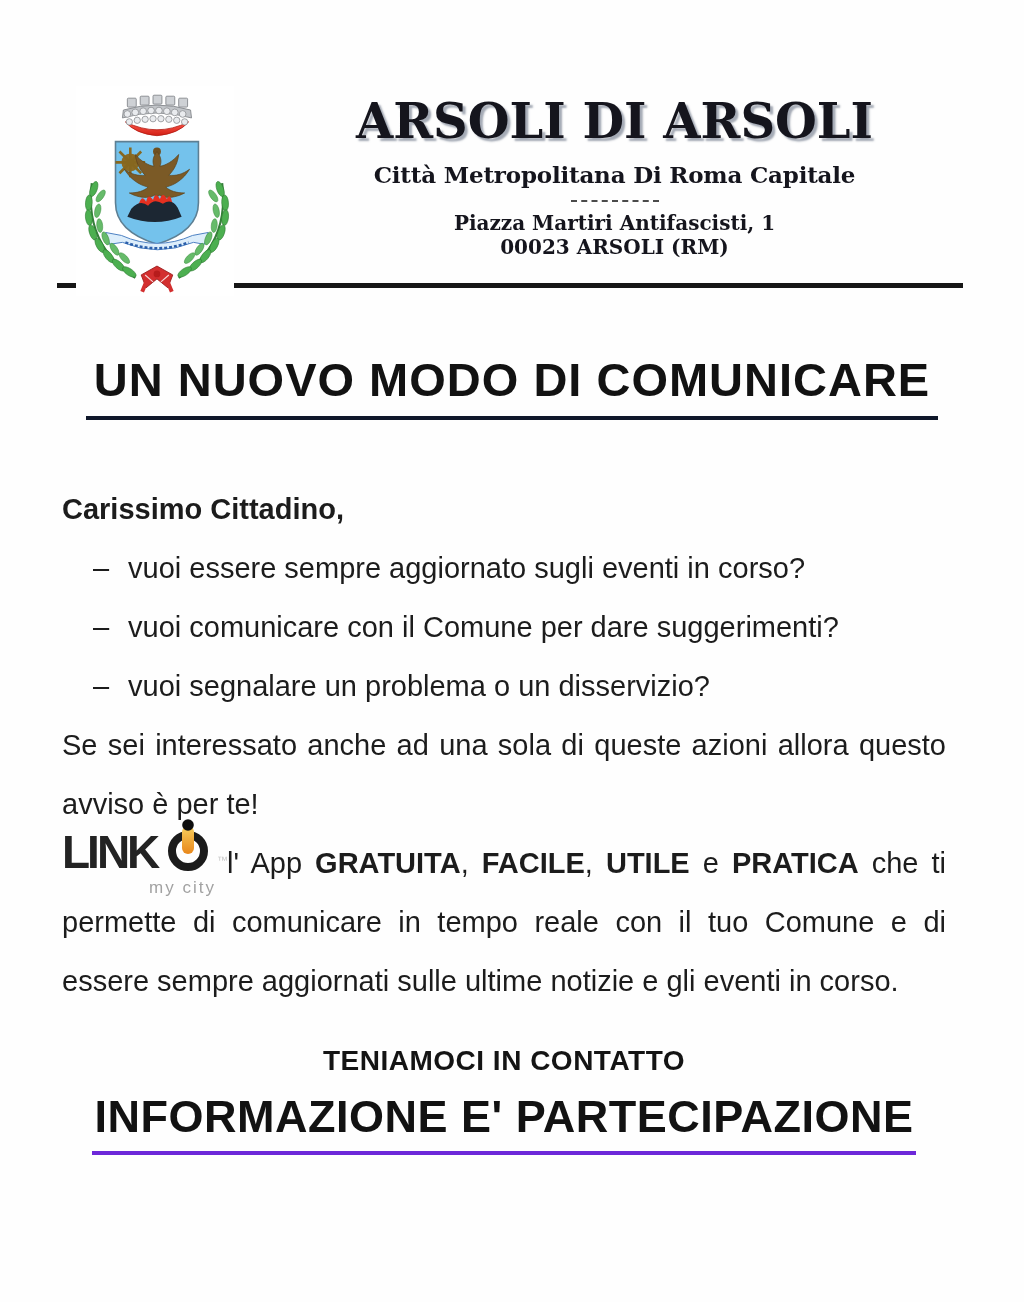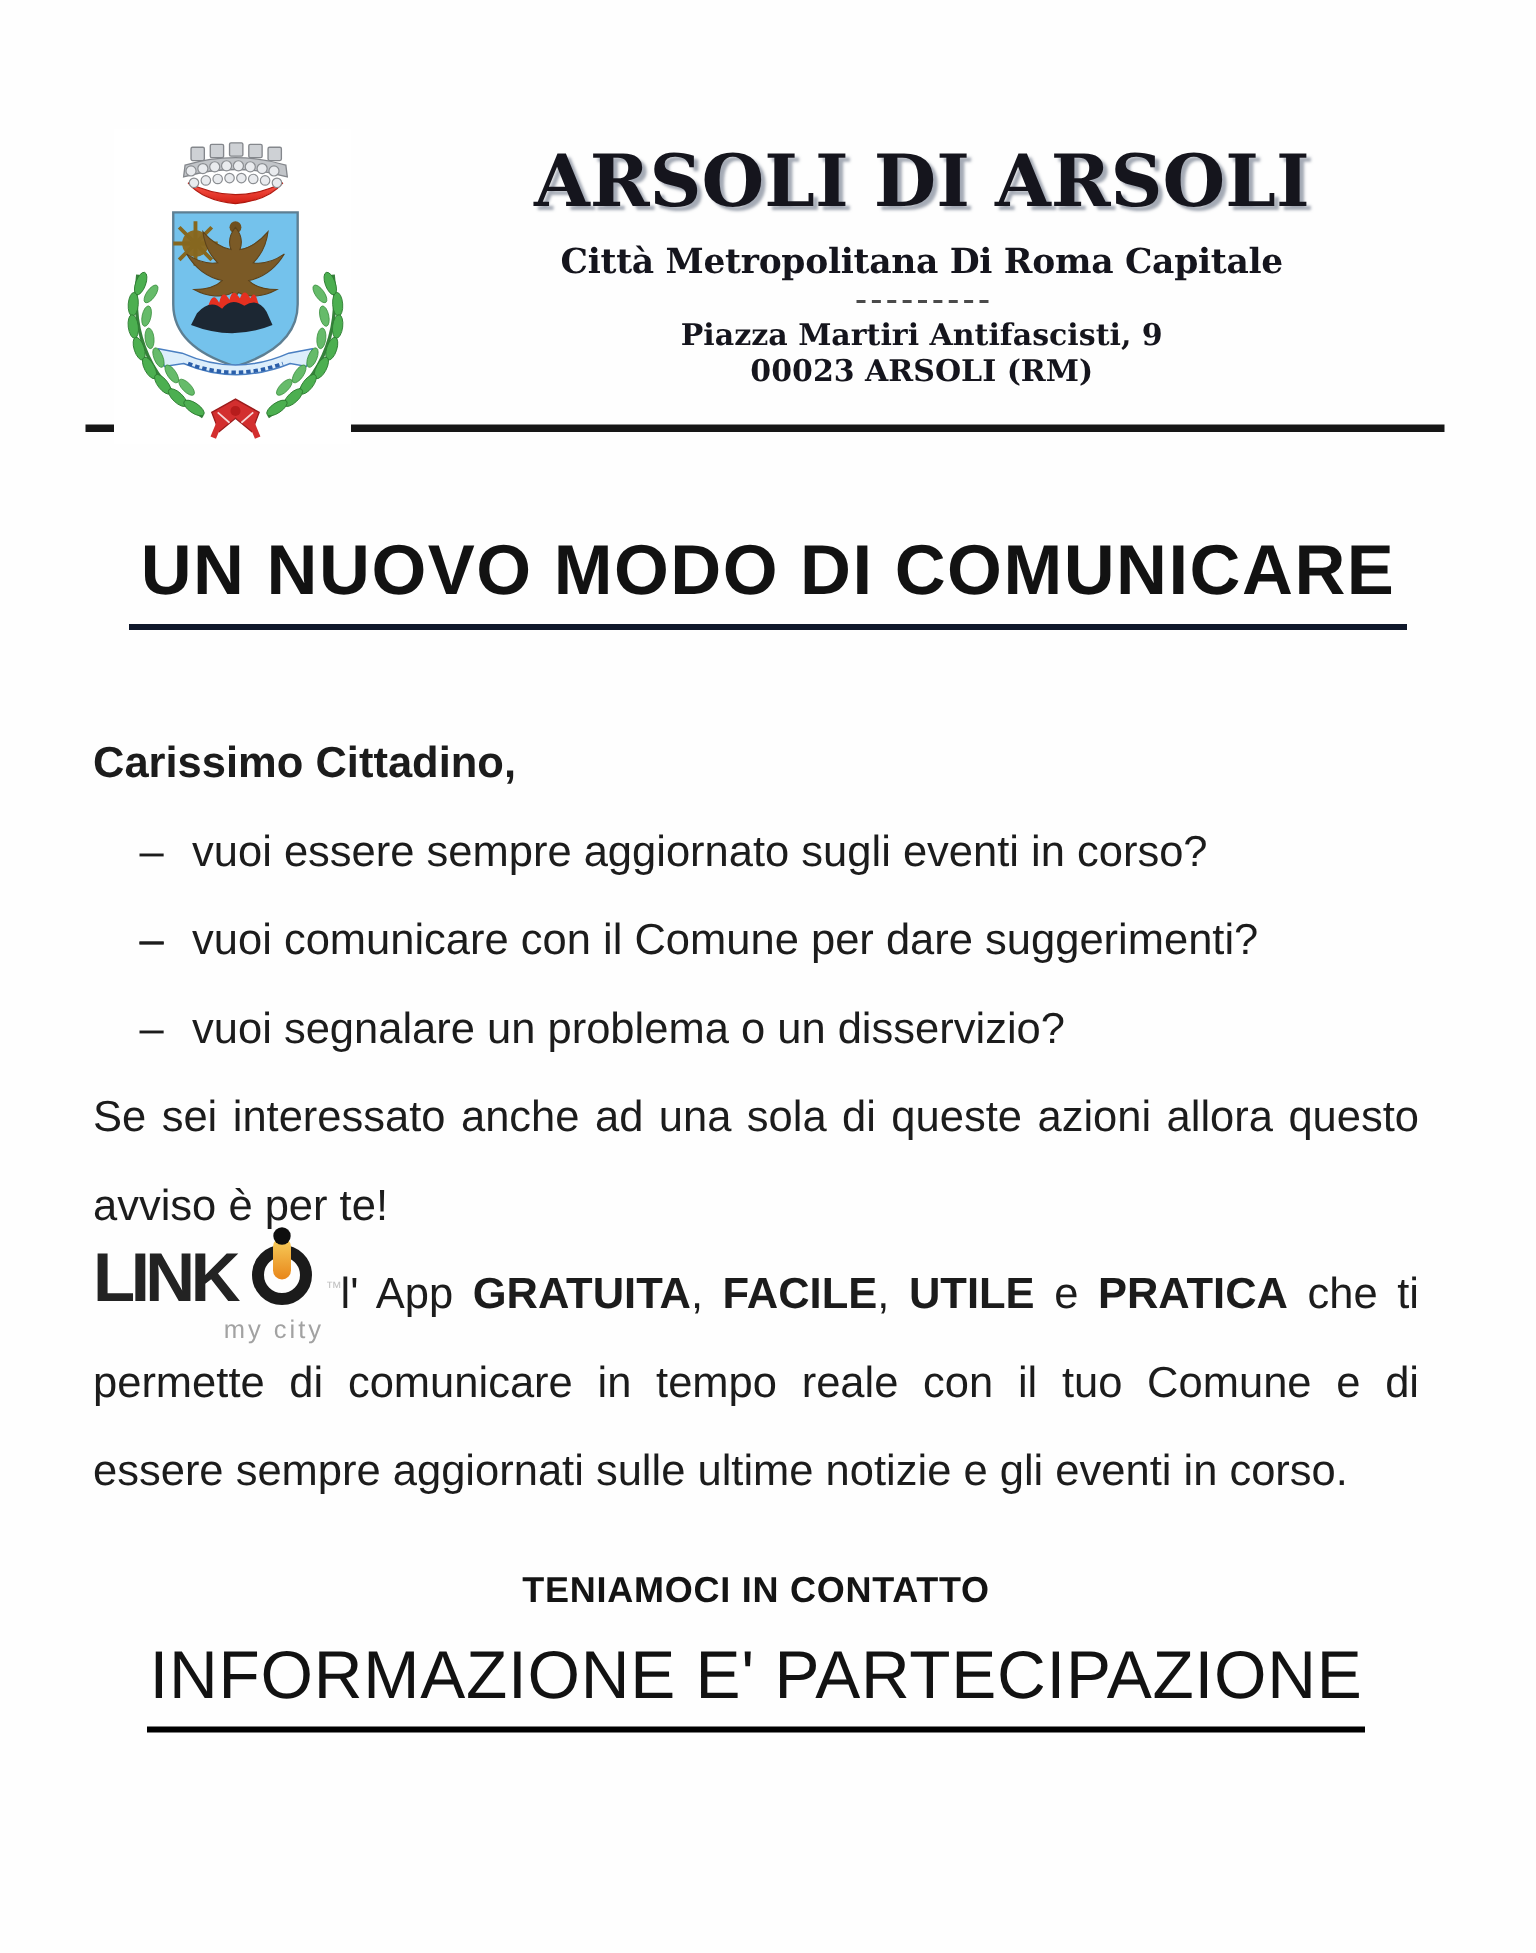--- a/index.html
+++ b/index.html
@@ -43,26 +43,26 @@
     position:absolute;left:0;top:-10px;font-family:"Liberation Sans",sans-serif;
     font-size:46px;font-weight:900;letter-spacing:-3px;color:#232323;line-height:1;
   }
   .linko-o{position:absolute;left:102px;top:-20px;width:48px;height:56px;}
   .linko-sub{
     position:absolute;right:-2px;bottom:-17px;font-size:17px;color:#a2a2a2;
     letter-spacing:2px;line-height:1;
   }
   .linko-tm{position:absolute;right:-14px;top:-8px;font-size:11px;color:#c4c4c4;}
   
-  .f1{text-align:center;font-size:24px;font-weight:bold;letter-spacing:0.5px;
+  .f1{text-align:center;font-size:28px;font-weight:bold;letter-spacing:0.5px;
       line-height:40px;margin-top:30px;color:#141414;}
   .f2{text-align:center;line-height:56px;margin-top:8px;}
   .f2 span{
-    display:inline-block;font-size:45px;font-weight:normal;color:#121212;letter-spacing:0.5px;
-    border-bottom:4px solid #000000;padding:0 2px 6px 2px;white-space:nowrap;
+    display:inline-block;font-size:45px;font-weight:bold;color:#121212;letter-spacing:0.5px;
+    border-bottom:4px solid #6d28d9;padding:0 2px 6px 2px;white-space:nowrap;
   }
 </style>
 </head>
 <body>
 
 <div class="page">
 
   <svg class="coa" viewBox="0 0 160 212" aria-hidden="true">
     <defs>
       <linearGradient id="capg" x1="0" y1="0" x2="0" y2="1">
@@ -157,21 +157,21 @@
       <path d="M72,196 l-5,12 M92,196 l5,12" stroke="#d32f2f" stroke-width="4" fill="none"></path>
       <path d="M70,191 l8,7 M94,191 l-8,7" stroke="#ffffff" stroke-width="1.2" opacity="0.8"></path>
       <circle cx="82" cy="190" r="3.4" fill="#b71c1c"></circle>
     </g>
   </svg>
 
   <div class="header-text">
     <div class="h-title">ARSOLI DI ARSOLI</div>
     <div class="h-sub">Città Metropolitana Di Roma Capitale</div>
     <div class="h-sep"></div>
-    <div class="h-addr">Piazza Martiri Antifascisti, 9</div>
+    <div class="h-addr">Piazza Martiri Antifascisti, 1</div>
     <div class="h-addr">00023 ARSOLI (RM)</div>
   </div>
 
   <div class="rule"></div>
 
   <div class="doc-title">
     <span>UN NUOVO MODO DI COMUNICARE</span>
   </div>
 
   <div class="body">

